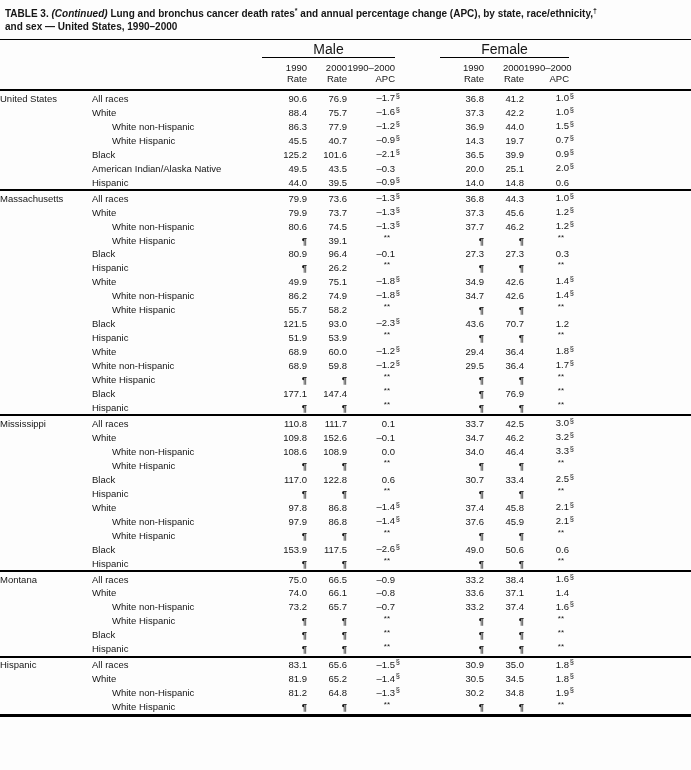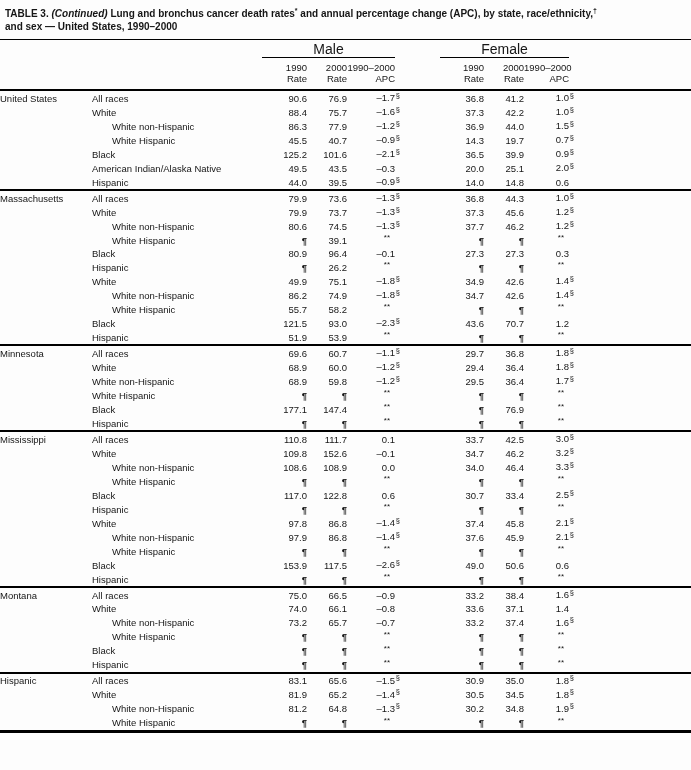--- a/index.html
+++ b/index.html
@@ -304,32 +304,20 @@
           <td class="race">Hispanic</td>
           <td class="num">51.9</td>
           <td class="num">53.9</td>
           <td class="num apc"><span class="supmark starmark">**</span></td>
           <td class="gap"></td>
           <td class="num"><span class="pilcrow">¶</span></td>
           <td class="num"><span class="pilcrow">¶</span></td>
           <td class="num apc"><span class="supmark starmark">**</span></td>
           <td class="fill"></td>
         </tr>
-        <tr class="section-start">
-          <td class="state">Minnesota</td>
-          <td class="race">All races</td>
-          <td class="num">69.6</td>
-          <td class="num">60.7</td>
-          <td class="num apc">–1.1<span class="supmark sect">§</span></td>
-          <td class="gap"></td>
-          <td class="num">29.7</td>
-          <td class="num">36.8</td>
-          <td class="num apc">1.8<span class="supmark sect">§</span></td>
-          <td class="fill"></td>
-        </tr>
         <tr>
           <td class="state"></td>
           <td class="race">White</td>
           <td class="num">68.9</td>
           <td class="num">60.0</td>
           <td class="num apc">–1.2<span class="supmark sect">§</span></td>
           <td class="gap"></td>
           <td class="num">29.4</td>
           <td class="num">36.4</td>
           <td class="num apc">1.8<span class="supmark sect">§</span></td>

